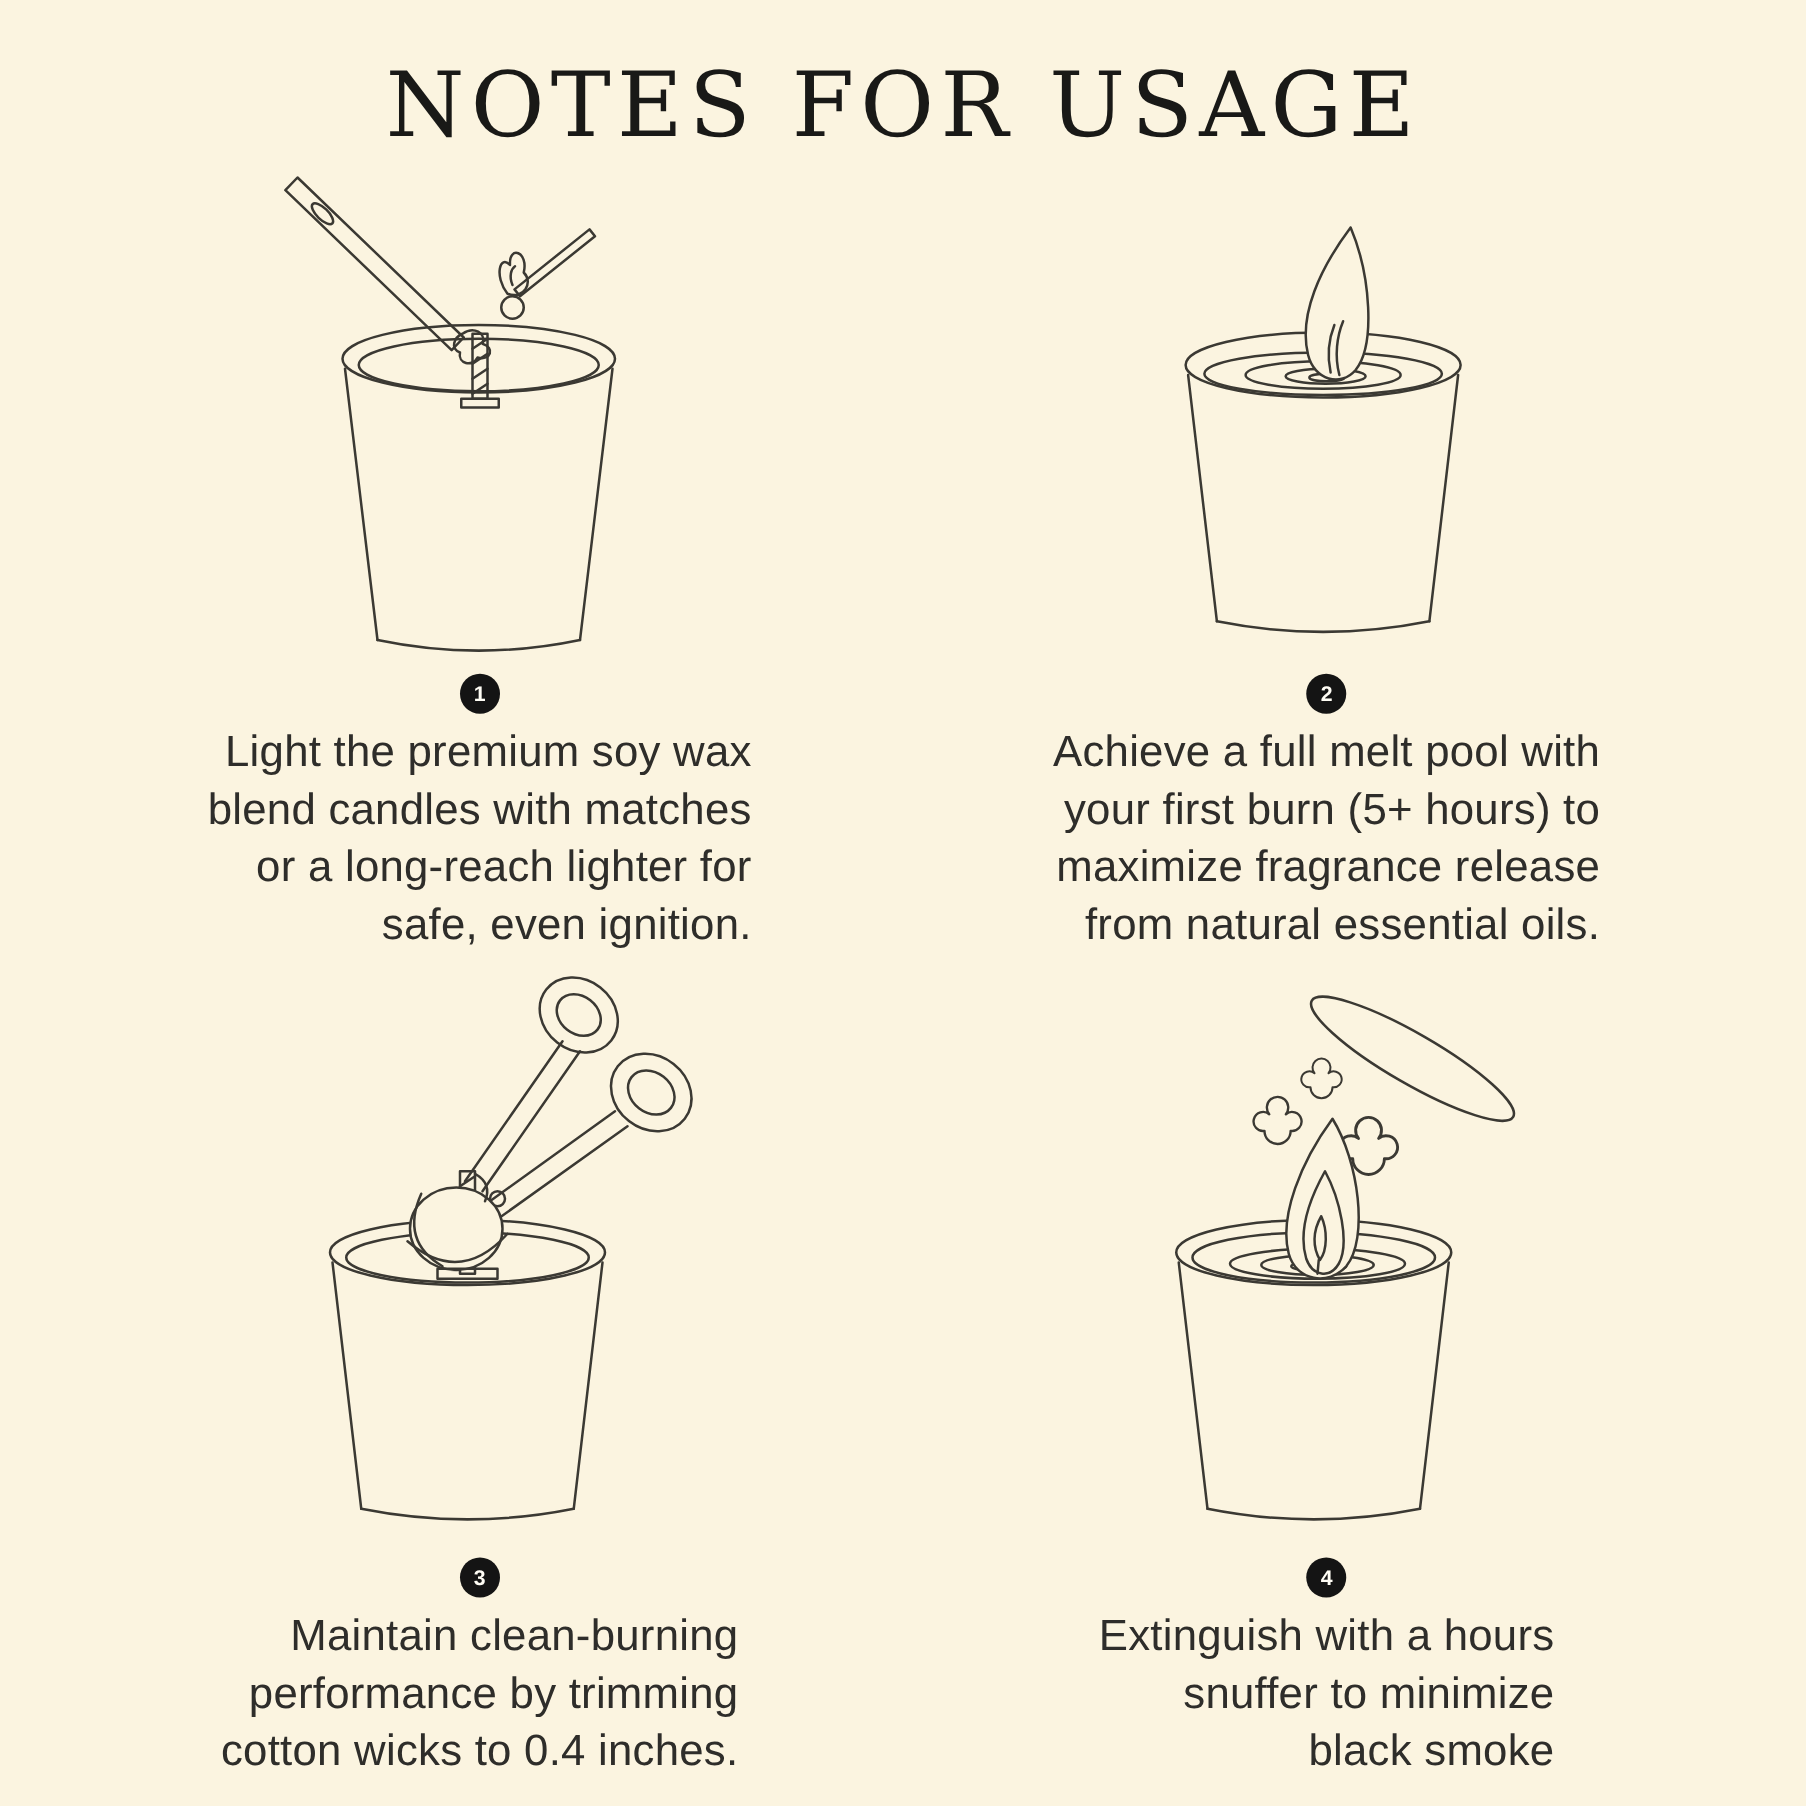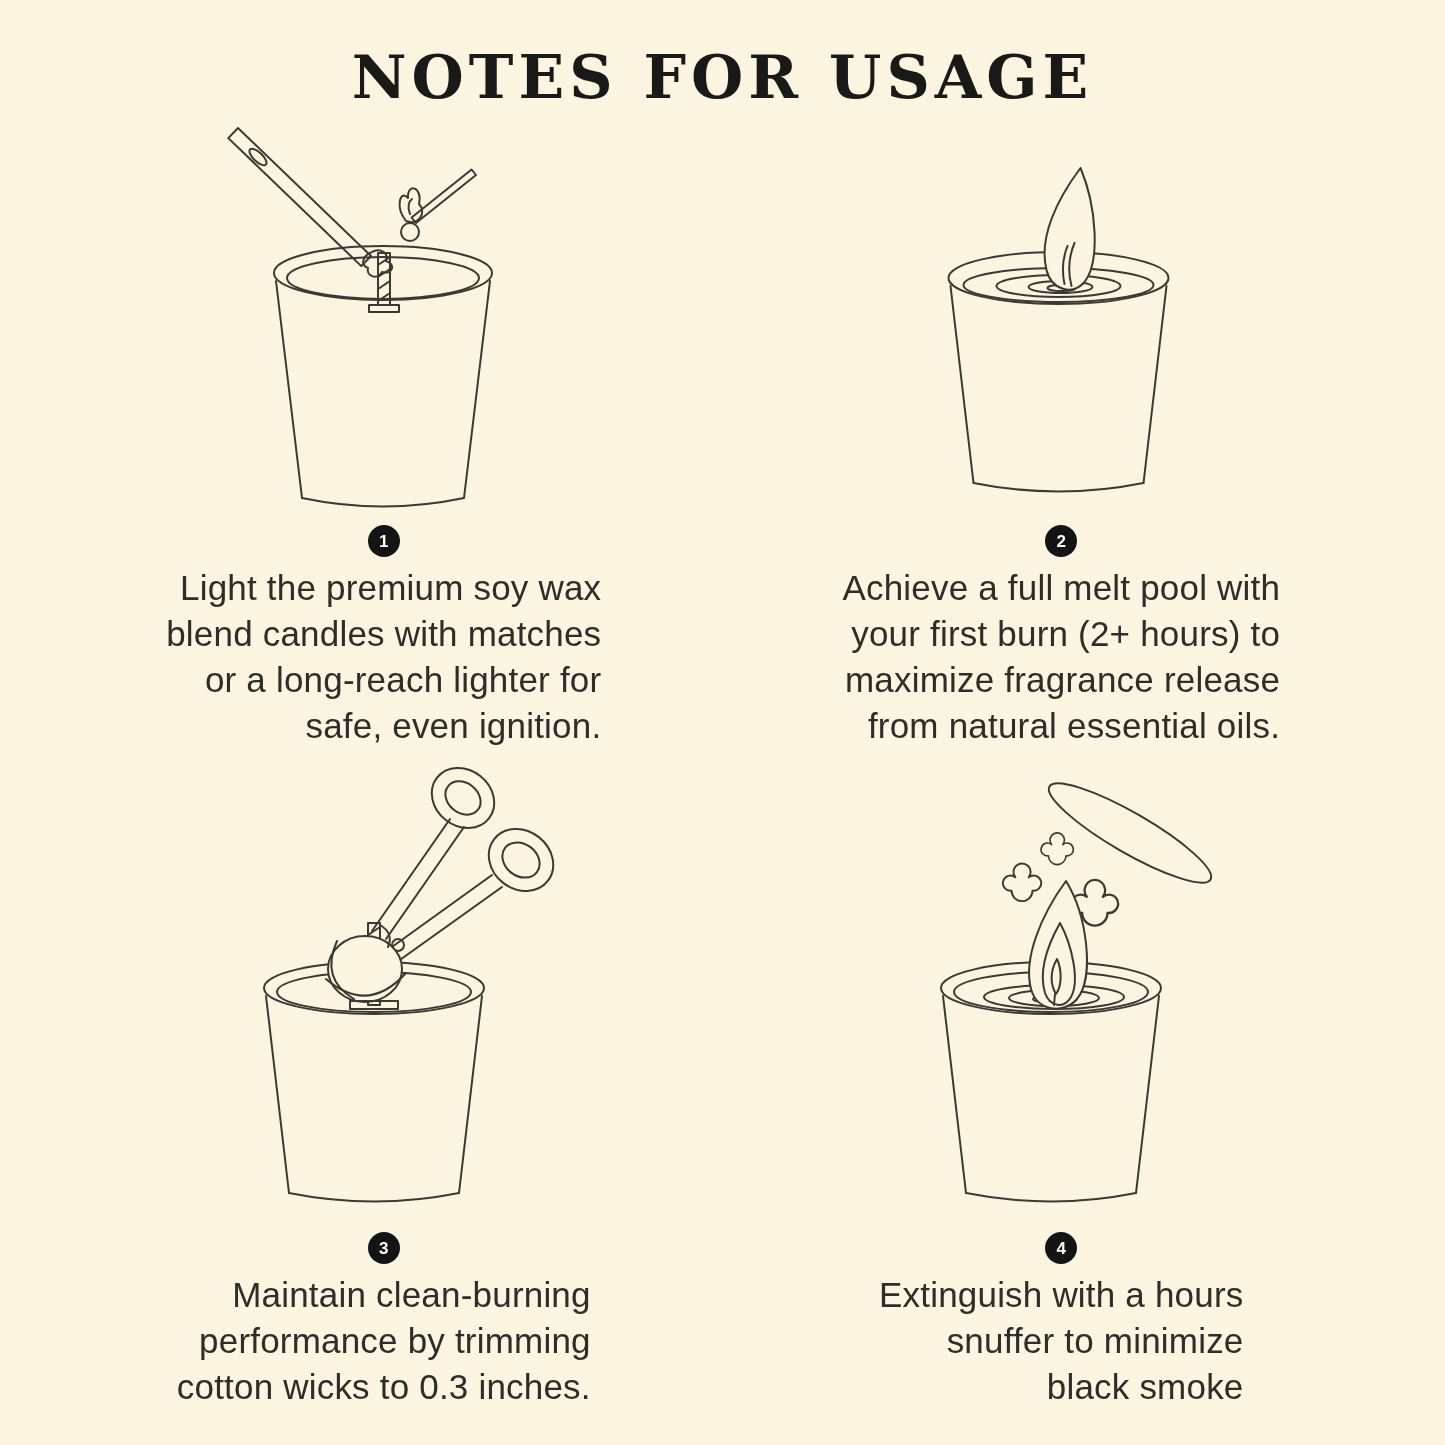--- a/index.html
+++ b/index.html
@@ -8,22 +8,22 @@
     background:#fbf4e0;
     font-family:"Liberation Sans", sans-serif;
     color:#2e2d2a;
     overflow:hidden;
   }
   .page{width:1445px;height:1445px;box-sizing:border-box;padding-top:42px;}
   h1.title{
     margin:0 0 4px 0;
     text-align:center;
     font-family:"DejaVu Serif", serif;
-    font-weight:700;
-    font-size:60px;
+    font-weight:400;
+    font-size:72px;
     letter-spacing:5px;
     color:#191917;
     white-space:nowrap;
   }
   .steps{
     display:grid;
     grid-template-columns:1fr 1fr;
     padding:0 45px;
     row-gap:14px;
   }
@@ -120,21 +120,21 @@
 
           <g>
             <path class="fillbg" d="M222,55 C198,87 180,125 188,157 C193,177 214,183 226,169 C242,149 238,93 222,55 Z"></path>
             <path class="stroke" d="M213,173 C209,158 211,142 216,130"></path>
             <path class="stroke" d="M206,171 C203,157 205,143 209,133"></path>
           </g>
         </svg>
       </div>
       <div class="badge">2</div>
       <p class="caption">Achieve a full melt pool with
-your first burn (2+ hours) to
+your first burn (5+ hours) to
 maximize fragrance release
 from natural essential oils.</p>
     </div>
 
     <div class="cell row2">
       <div class="art">
         <svg width="420" height="462" viewBox="0 0 420 462">
 
           <g>
             <ellipse class="stroke" cx="200" cy="225" rx="110" ry="26"></ellipse>
@@ -164,21 +164,21 @@
             <path class="stroke" d="M152,216 Q194,252 232,210"></path>
             <path class="stroke" d="M206,162 Q220,170 214,184"></path>
           </g>
 
           <rect class="stroke" x="176" y="238" width="48" height="8"></rect>
         </svg>
       </div>
       <div class="badge">3</div>
       <p class="caption">Maintain clean-burning
 performance by trimming
-cotton wicks to 0.3 inches.</p>
+cotton wicks to 0.4 inches.</p>
     </div>
 
     <div class="cell row2">
       <div class="art">
         <svg width="420" height="462" viewBox="0 0 420 462">
 
           <ellipse class="fillbg" cx="279" cy="70" rx="93" ry="20" transform="rotate(30 279 70)"></ellipse>
 
           <g>
             <path class="stroke" transform="translate(207 88) scale(0.8)" d="M-12,6 A8,8 0 1 1 -8,-8 A9,9 0 1 1 6,-8 A8,8 0 1 1 10,6 A7,7 0 1 1 -12,6 Z"></path>

